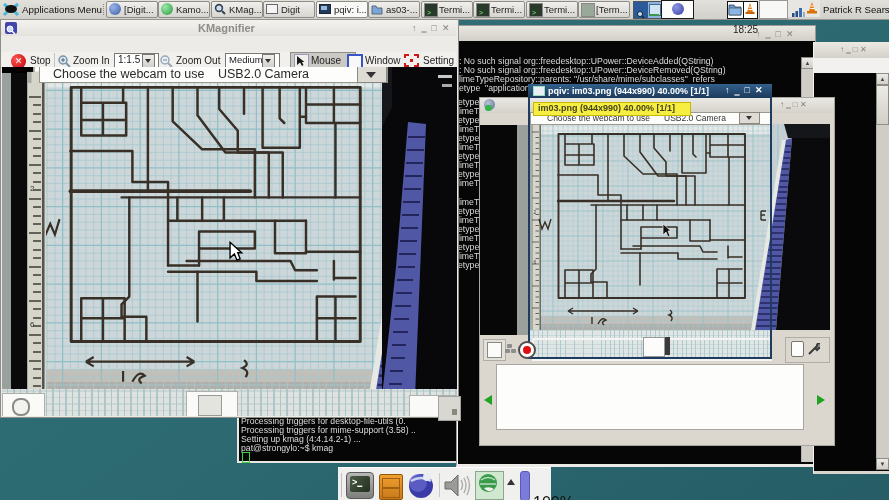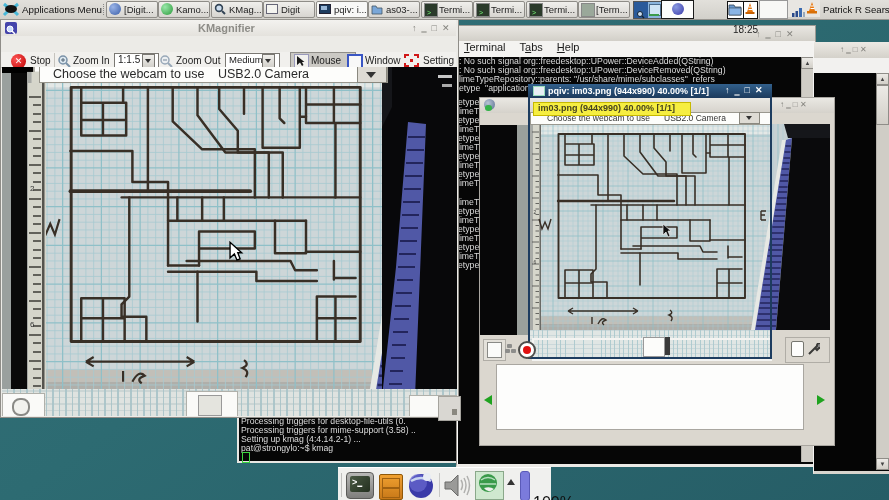--- a/index.html
+++ b/index.html
@@ -154,21 +154,20 @@
 Processing triggers for desktop-file-utils (0.
 Processing triggers for mime-support (3.58) ..
 Setting up kmag (4:4.14.2-1) ...
 pat@strongylo:~$ kmag</div>
  <div class="abs" style="left:3px;top:162px;width:6px;height:9px;border:1px solid #3fd43f;"></div>
 </div>
 
 <div id="t1" class="abs">
  <div class="tbar abs"></div>
  <div class="abs wbtn" style="left:299px;top:3px;">↑ &nbsp;‗ &nbsp;□ &nbsp;✕</div>
- <div class="menu abs"><span style="margin-left:7px;"><u>T</u>erminal</span><span>T<u>a</u>bs</span><span><u>H</u>elp</span></div>
  <div class="term abs" style="left:2px;top:31px;">: No such signal org::freedesktop::UPower::DeviceAdded(QString)
 : No such signal org::freedesktop::UPower::DeviceRemoved(QString)
 limeTypeRepository::parents: "/usr/share/mime/subclasses"  refers
 etype  "application/octet-stream"</div>
 
  <div class="term abs" style="left:1px;top:72px;">etype
 limeT
 etype
 limeT
 etype

